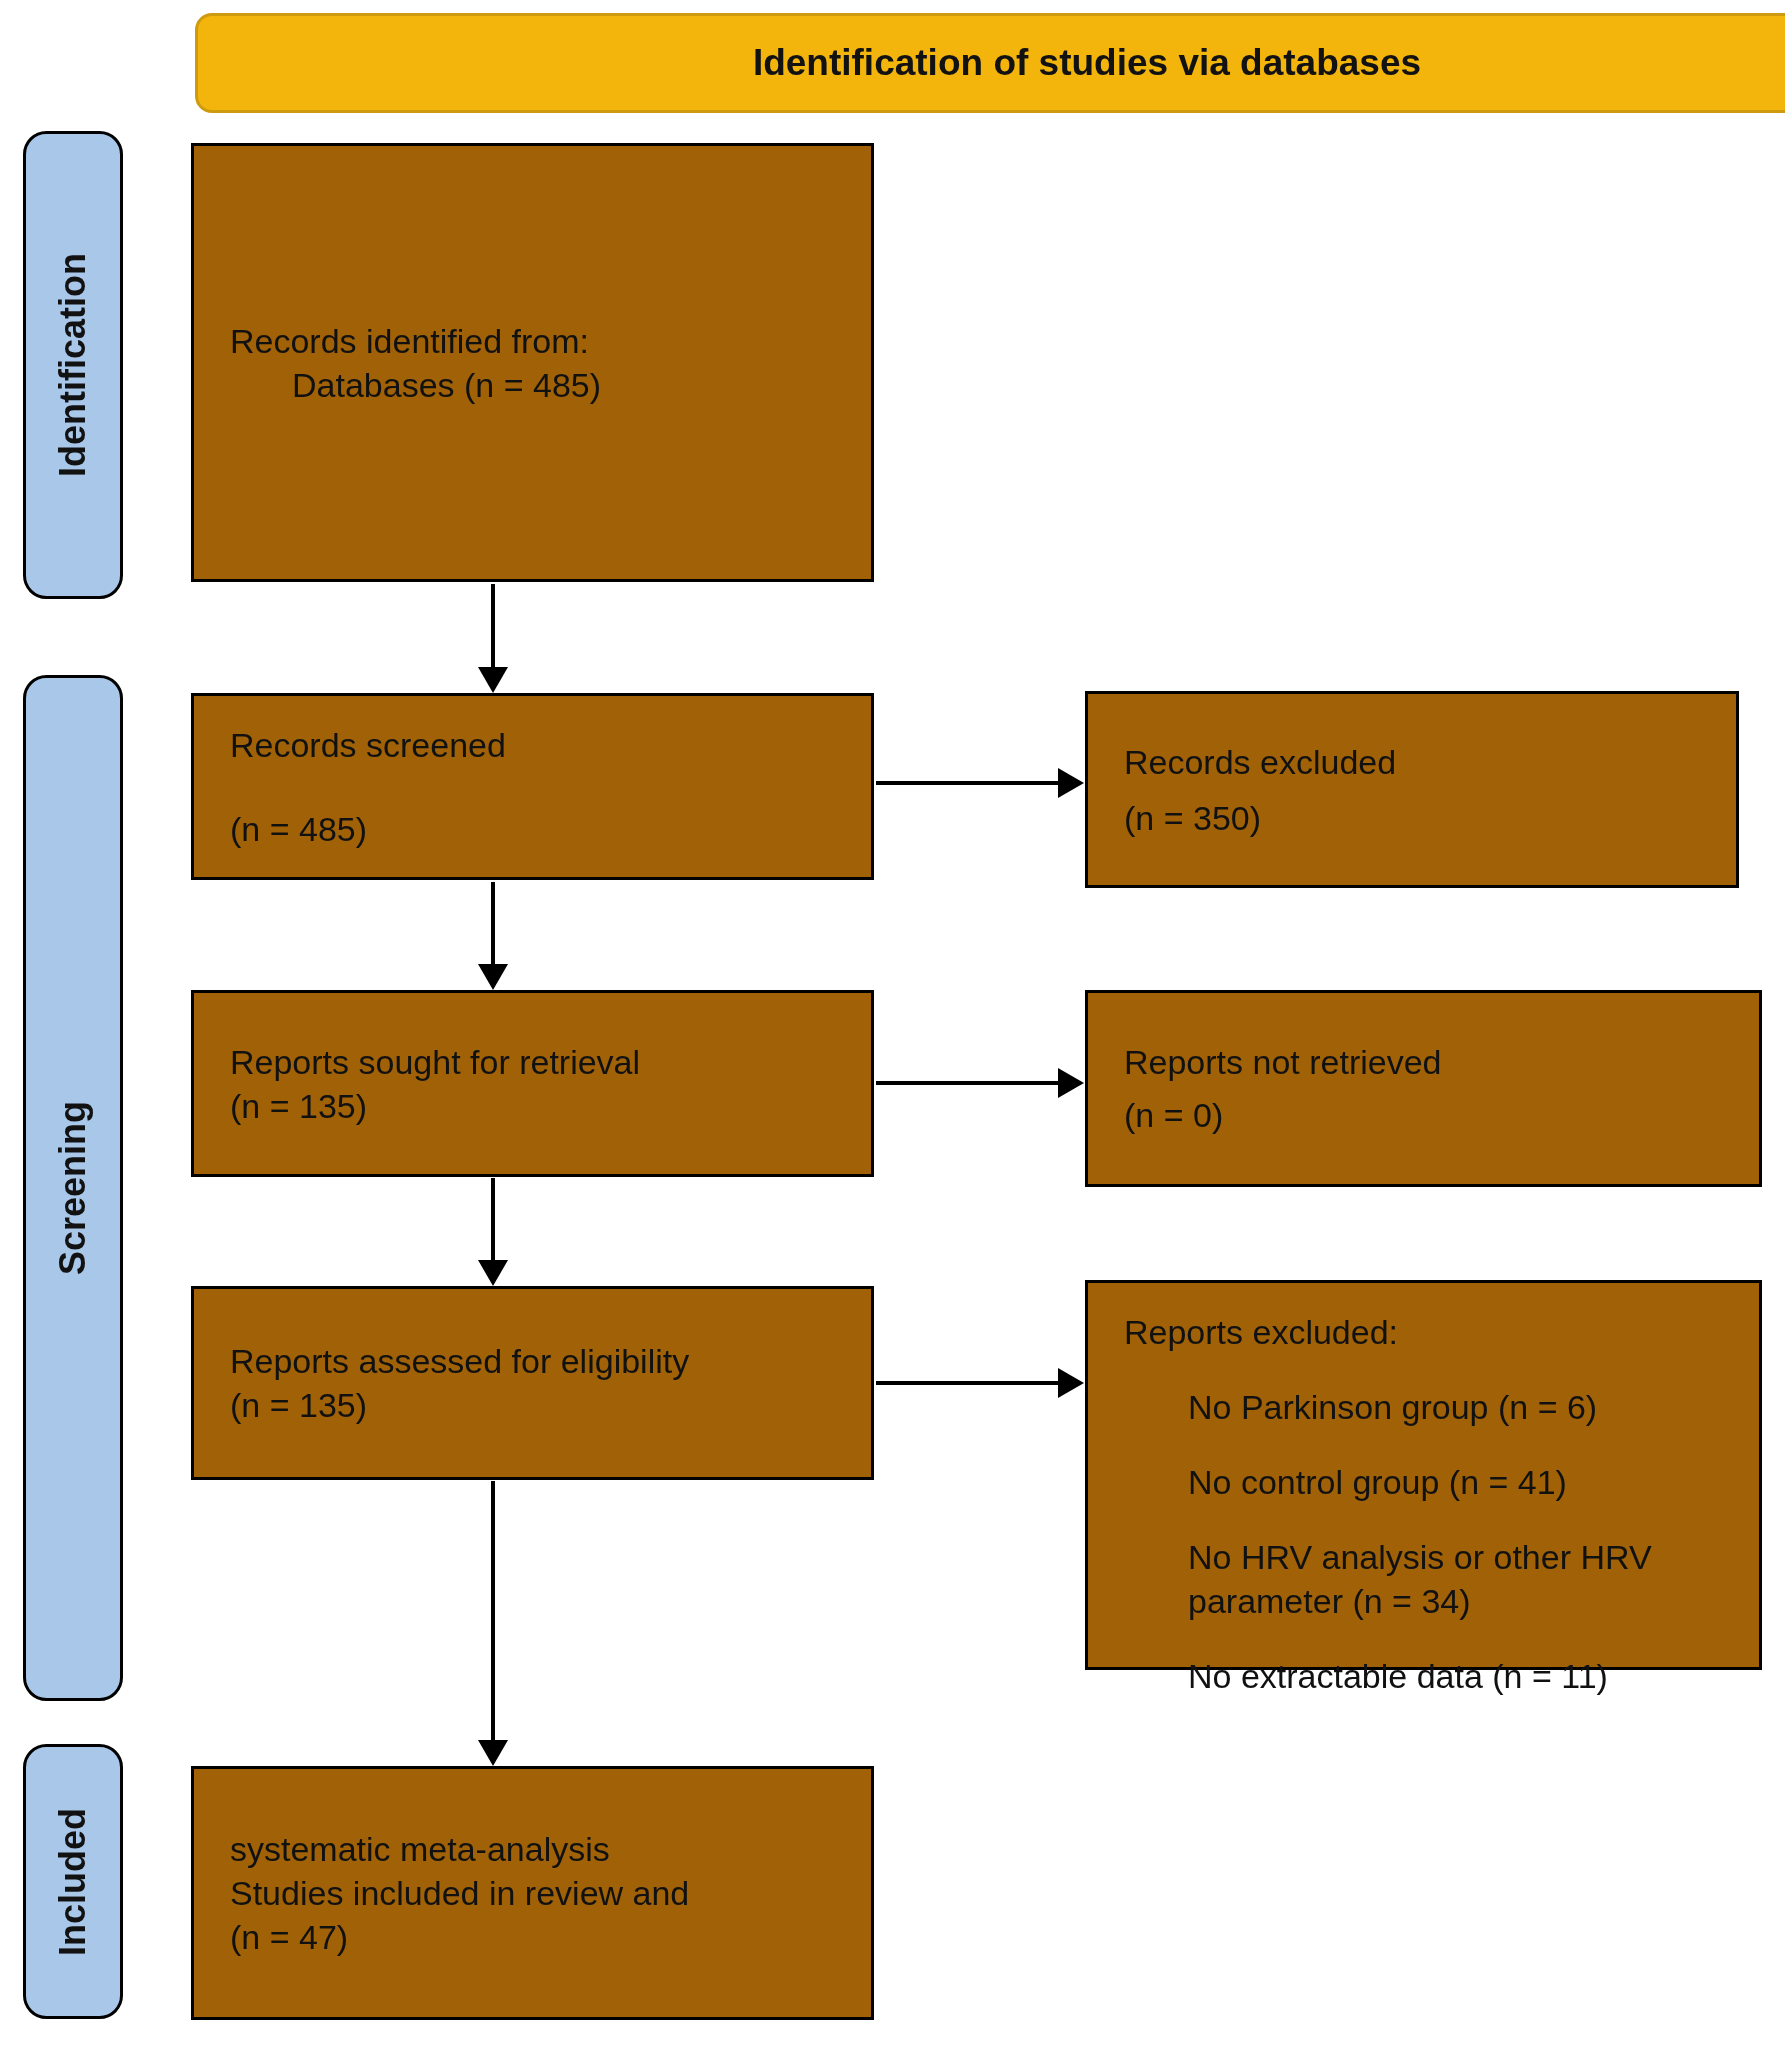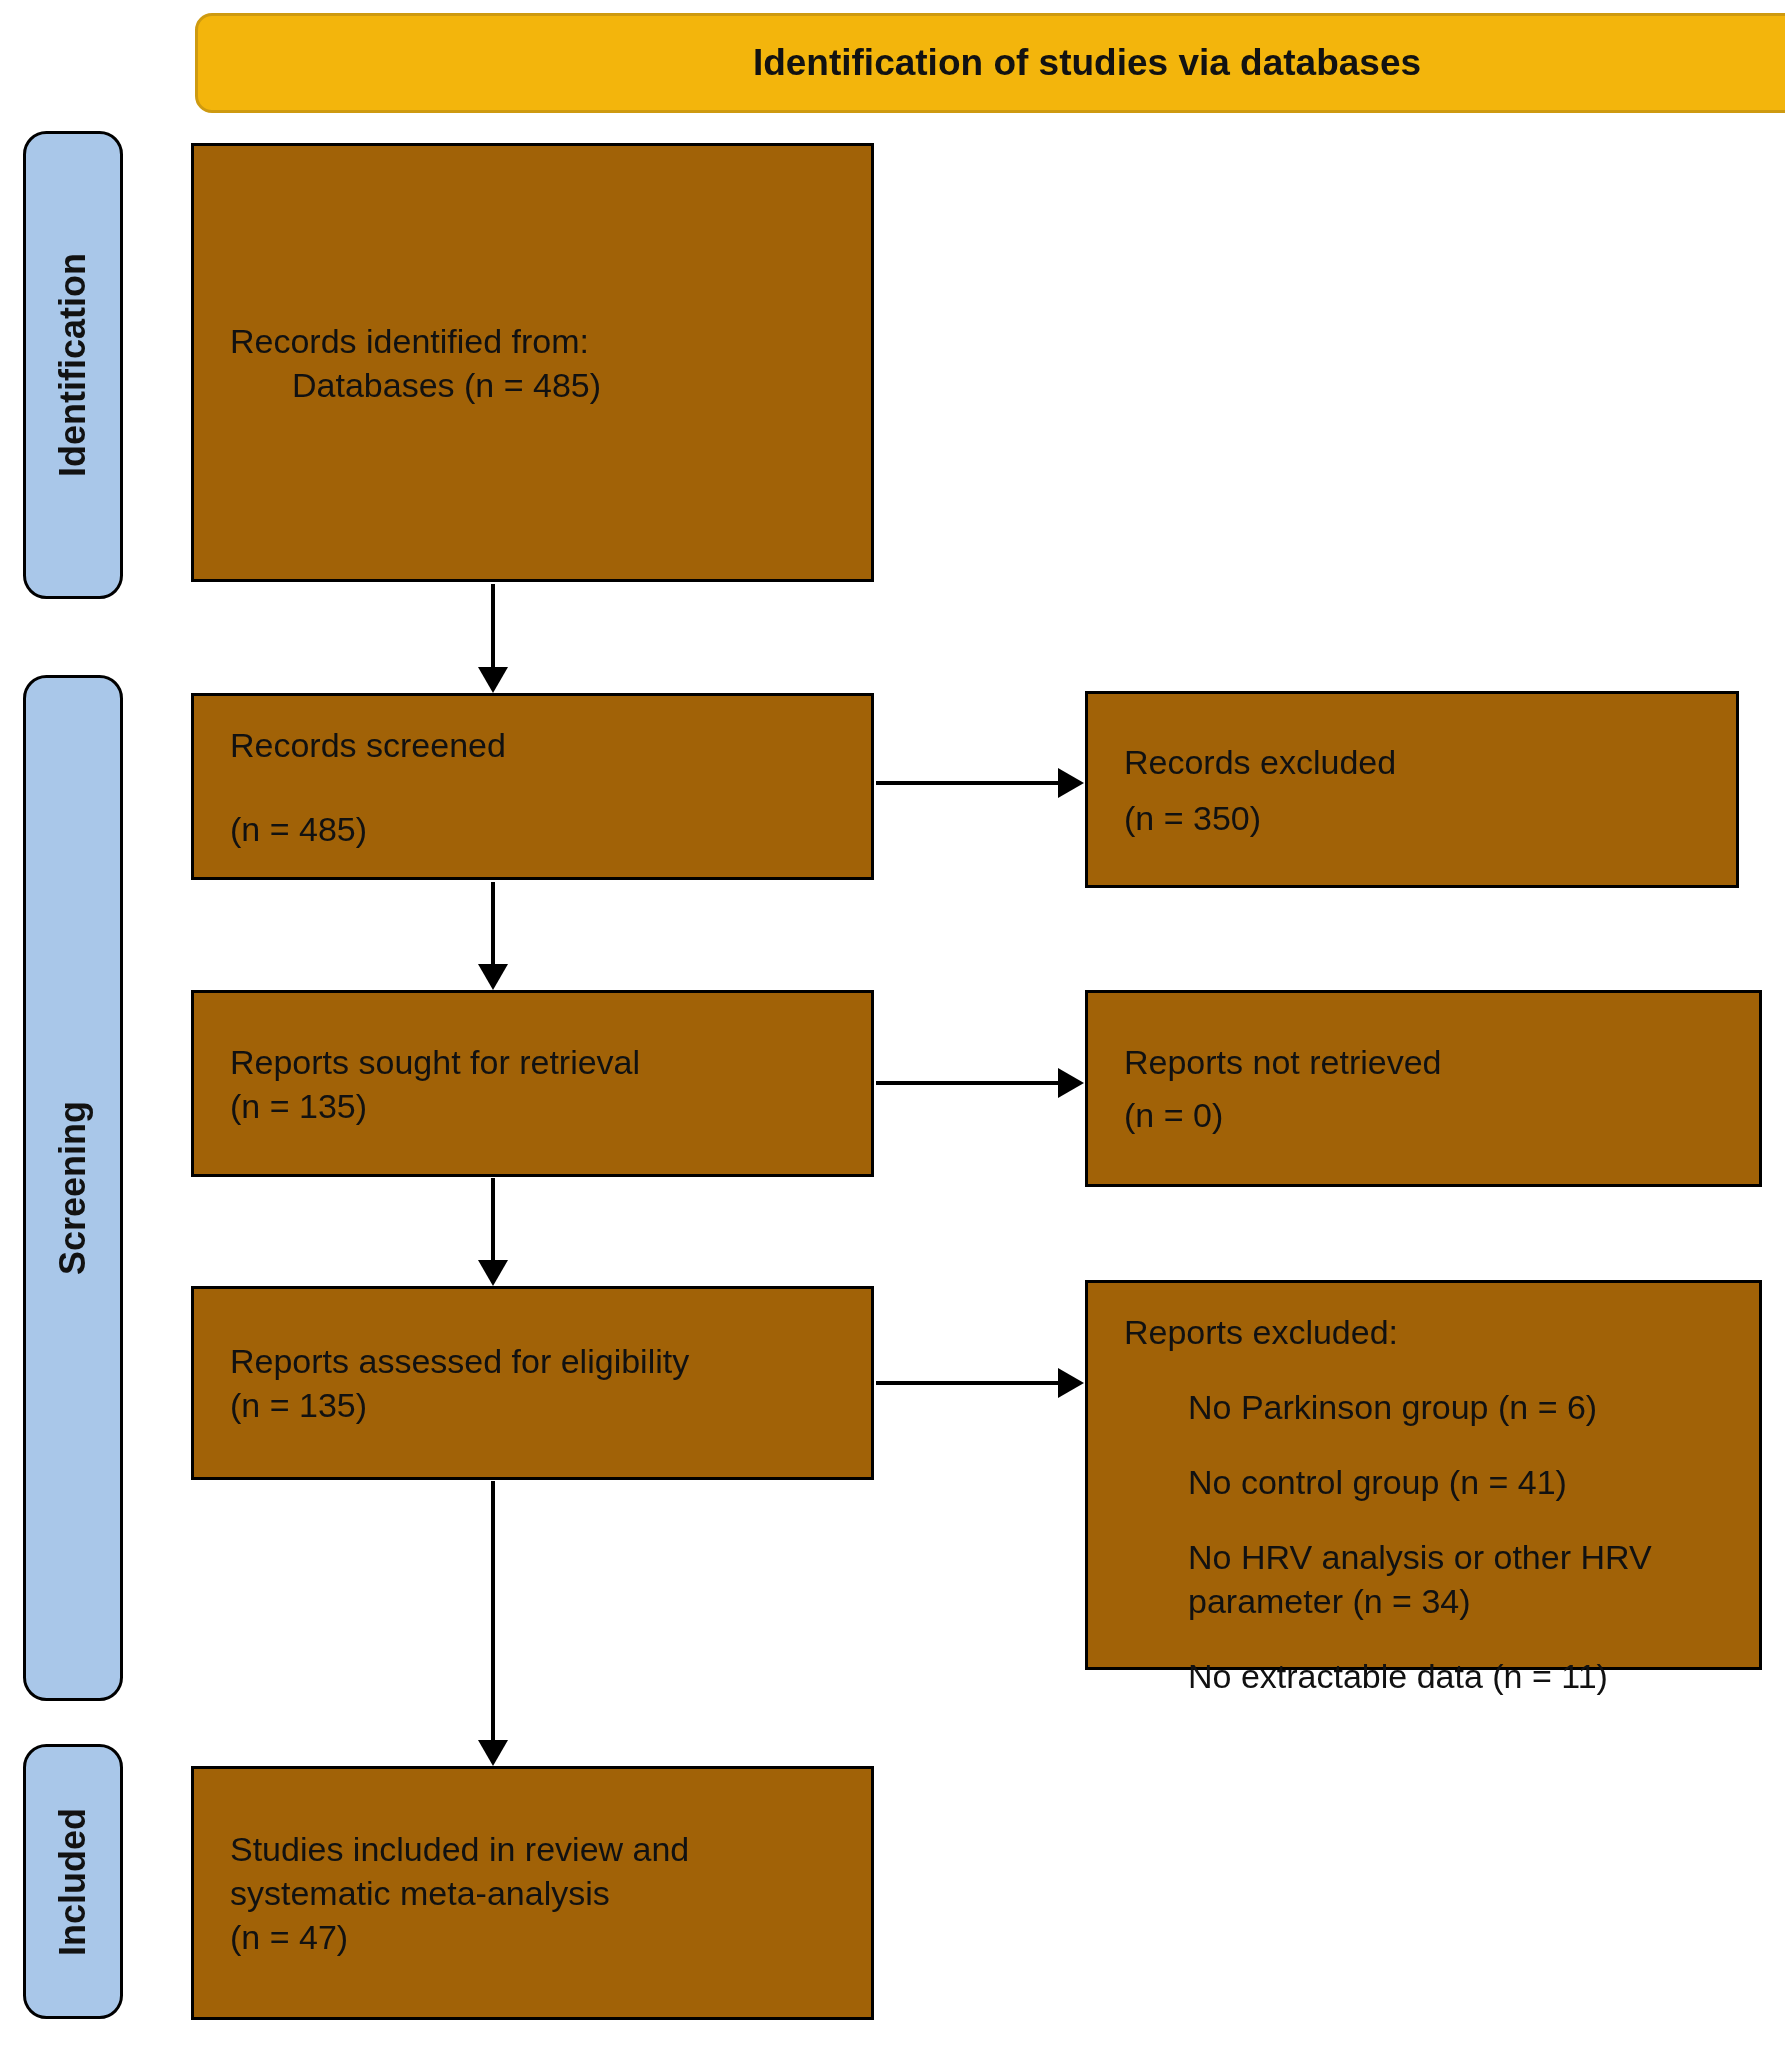--- a/index.html
+++ b/index.html
@@ -162,22 +162,22 @@
     <div class="line">Reports sought for retrieval</div>
     <div class="line">(n = 135)</div>
   </div>
 
   <div class="flowbox box-assessed">
     <div class="line">Reports assessed for eligibility</div>
     <div class="line">(n = 135)</div>
   </div>
 
   <div class="flowbox box-included">
+    <div class="line">systematic meta-analysis</div>
     <div class="line">Studies included in review and</div>
-    <div class="line">systematic meta-analysis</div>
     <div class="line">(n = 47)</div>
   </div>
 
   <div class="flowbox box-excluded-records">
     <div class="line">Records excluded</div>
     <div class="line">(n = 350)</div>
   </div>
 
   <div class="flowbox box-not-retrieved">
     <div class="line">Reports not retrieved</div>

